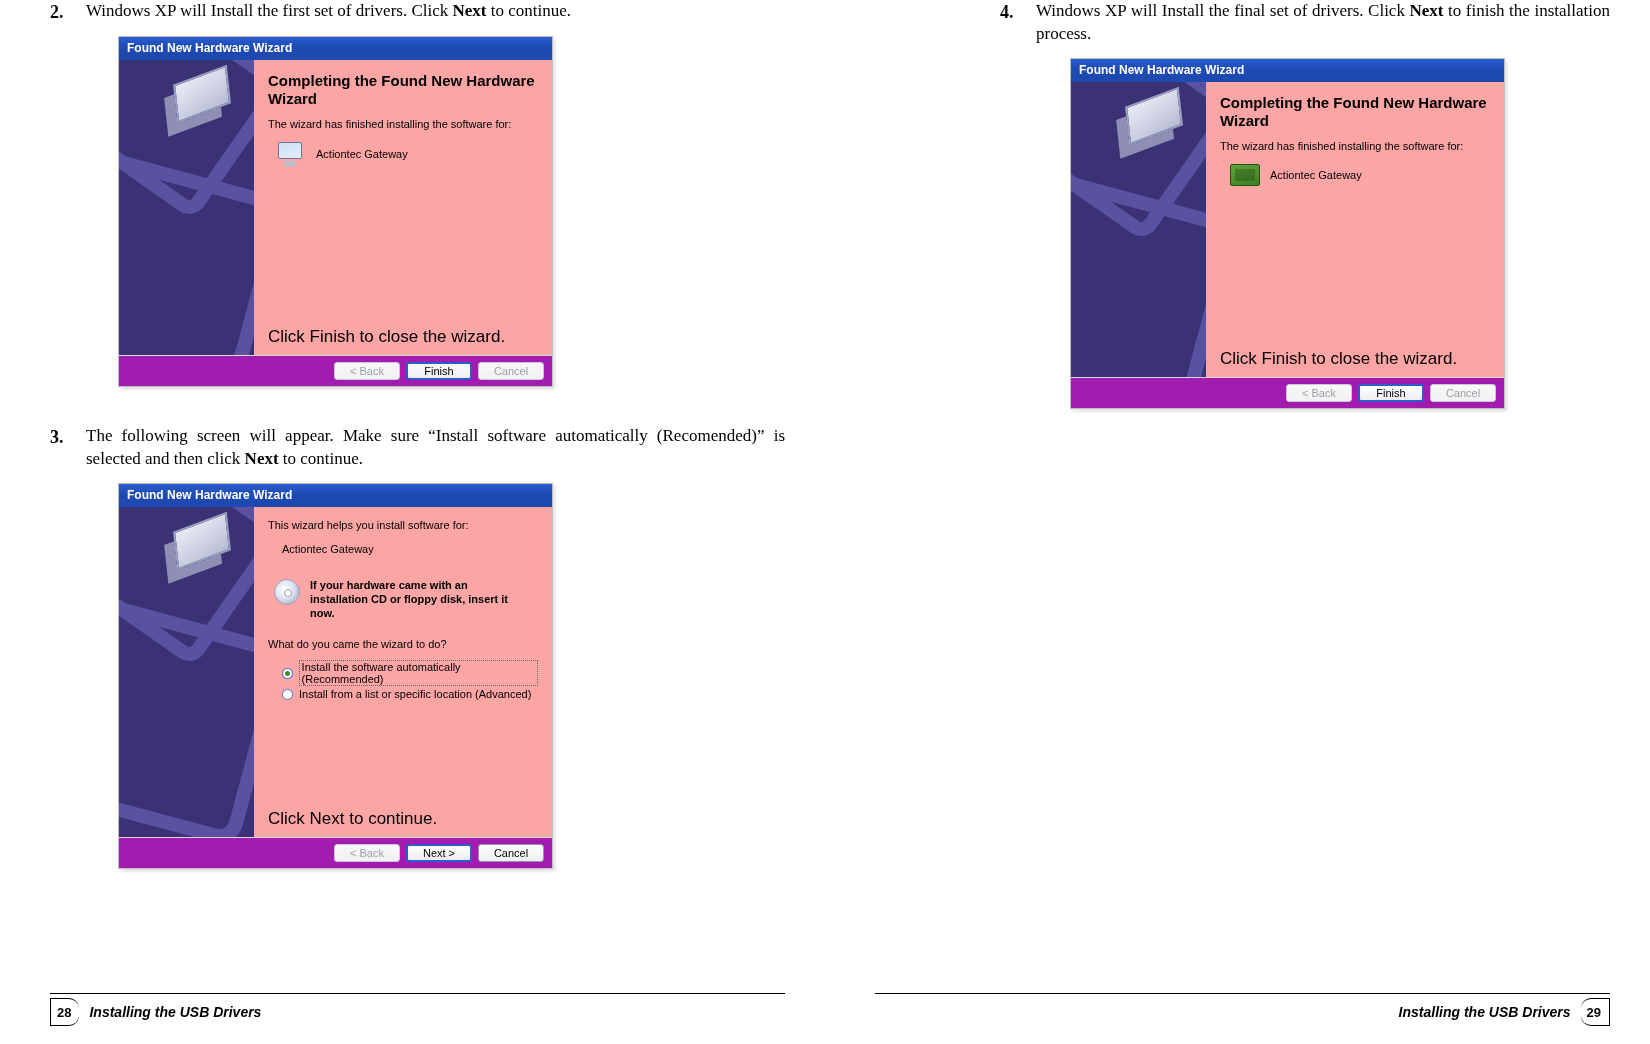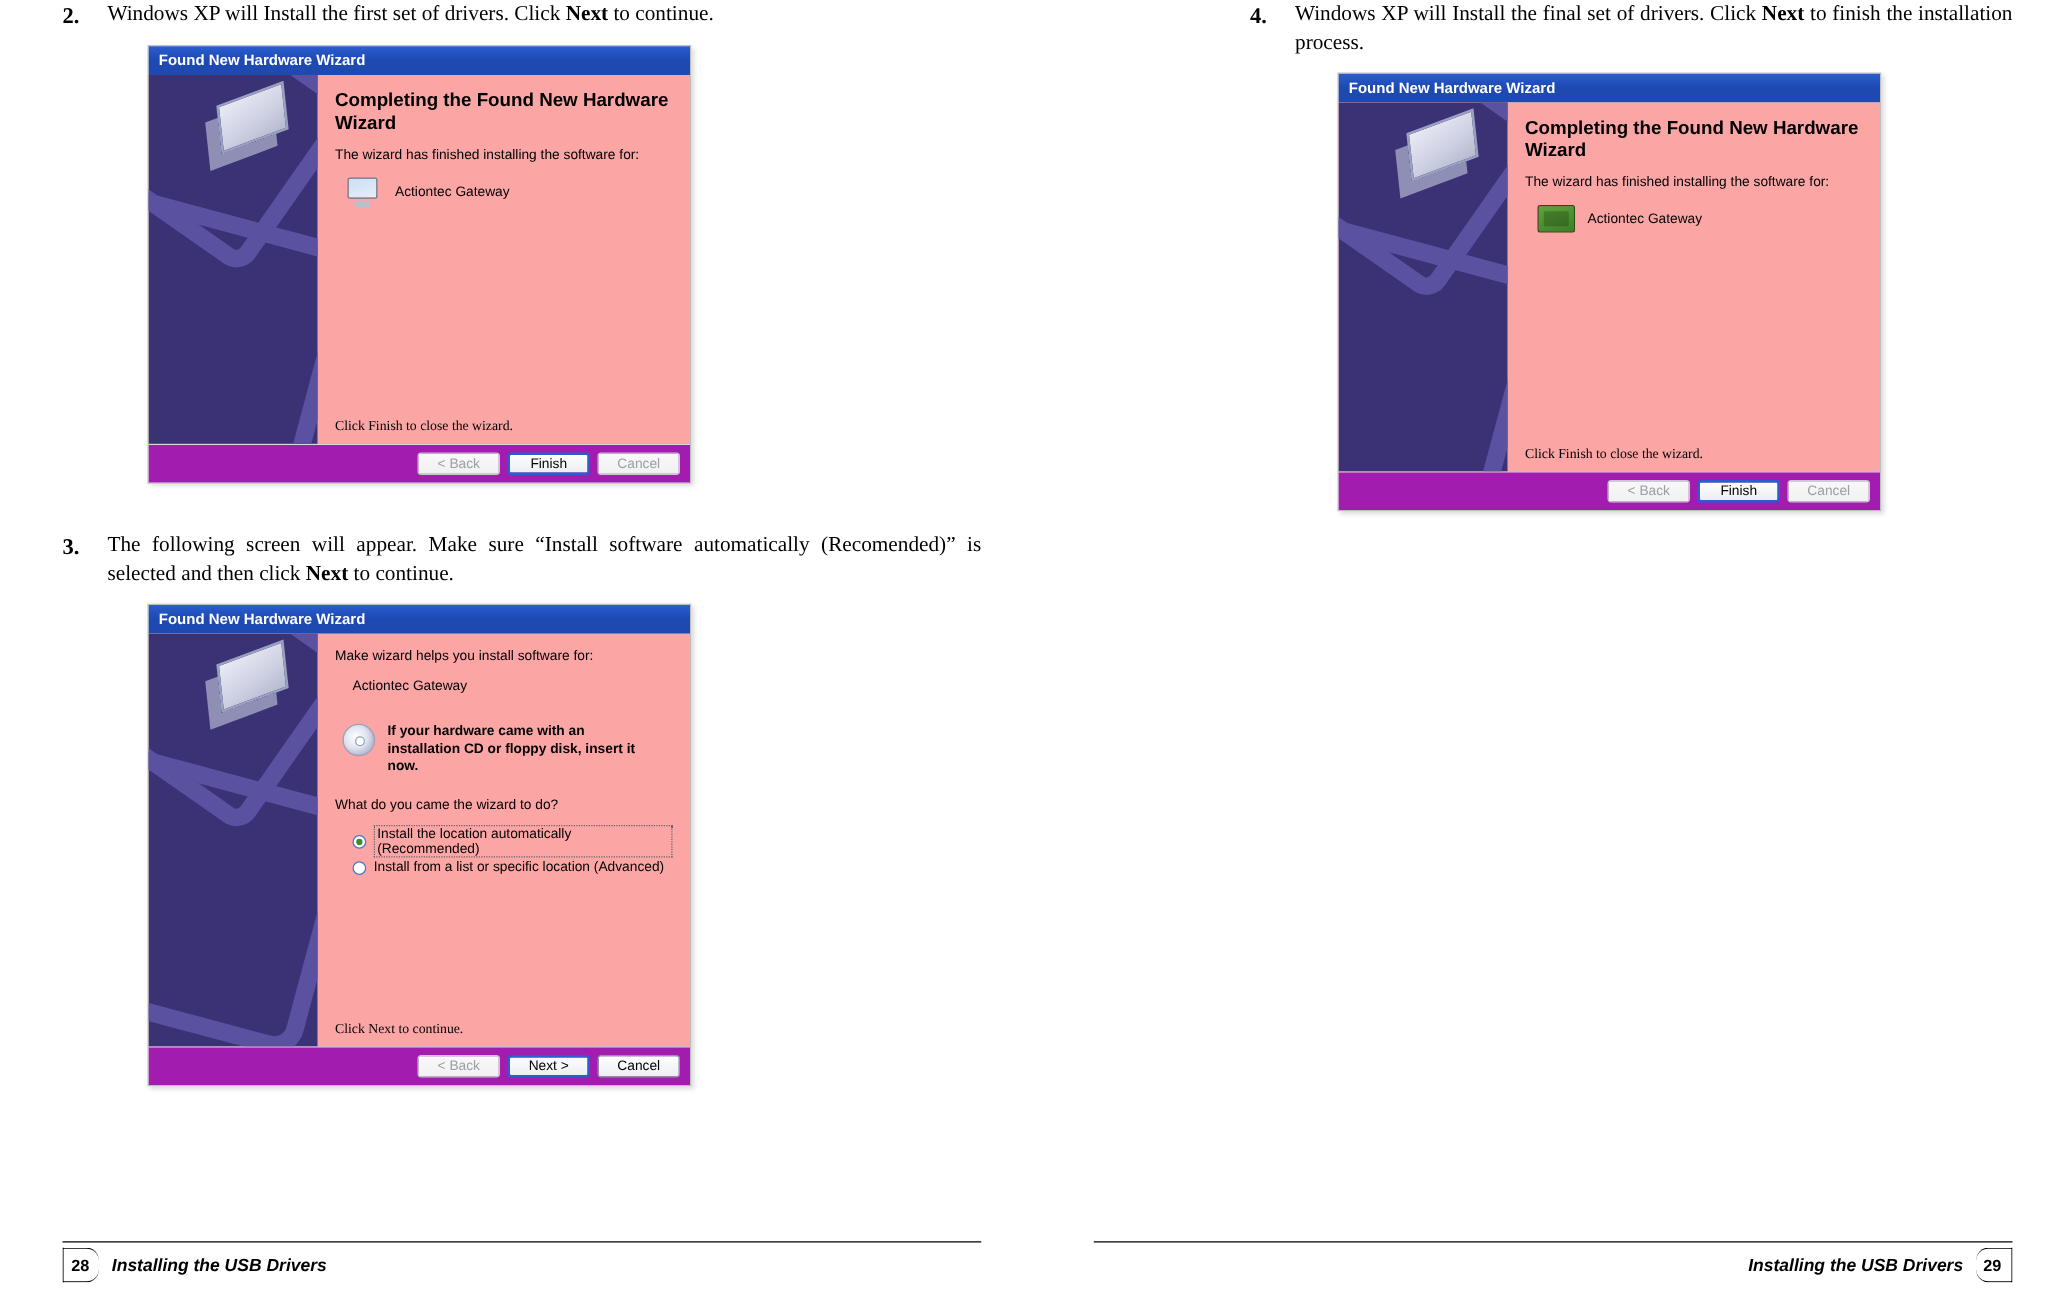--- a/index.html
+++ b/index.html
@@ -169,23 +169,22 @@
   .cd-text{font-size:11px;font-weight:bold;max-width:210px;line-height:1.25;}
   .prompt{font-size:11px;margin:6px 0 6px 0;}
   .radio-group{margin:2px 0 6px 14px;font-size:11px;}
   .radio-row{display:flex;align-items:center;gap:6px;margin:2px 0;}
   .radio{width:11px;height:11px;border:1px solid #4a76c6;border-radius:50%;display:inline-flex;align-items:center;justify-content:center;background:#fff;}
   .radio.sel::after{content:"";width:5px;height:5px;border-radius:50%;background:#3d8b2d;}
   .radio-label{font-size:11px;}
   .radio-label.dotted{border:1px dotted #666;padding:0 2px;}
   .foot-hint {
     margin-top: auto;
-    font-size: 11px;
+    font-size: 17px;
     padding-top: 8px;
-    font-family: Liberation Serif, serif;
   }
   .button-bar {
     background: #a21caf;
     border-top: 1px solid #d9d9d9;
     padding: 6px 8px;
     display: flex;
     justify-content: flex-end;
     gap: 6px;
   }
   .btn {
@@ -268,33 +267,33 @@
       </div>
     </div>
 
     <div class="wizard-wrap">
       <div class="titlebar">Found New Hardware Wizard</div>
       <div class="body-area" style="min-height:330px;">
         <div class="sidebar-img">
             <div class="box3d"></div>
           </div>
         <div class="content-pane">
-          <div class="sub">Make wizard helps you install software for:</div>
+          <div class="sub">This wizard helps you install software for:</div>
           <div class="device-row" style="margin-left:14px;">
             <div>Actiontec Gateway</div>
           </div>
           <div class="cd-row">
             <div class="cd-icon"></div>
             <div class="cd-text">If your hardware came with an installation CD or floppy disk, insert it now.</div>
           </div>
           <div class="prompt">What do you came the wizard to do?</div>
           <div class="radio-group">
             <div class="radio-row">
               <span class="radio sel"></span>
-              <span class="radio-label dotted">Install the location automatically (Recommended)</span>
+              <span class="radio-label dotted">Install the software automatically (Recommended)</span>
             </div>
             <div class="radio-row">
               <span class="radio"></span>
               <span class="radio-label">Install from a list or specific location (Advanced)</span>
             </div>
           </div>
           <div class="foot-hint">Click Next to continue.</div>
         </div>
       </div>
       <div class="button-bar">

